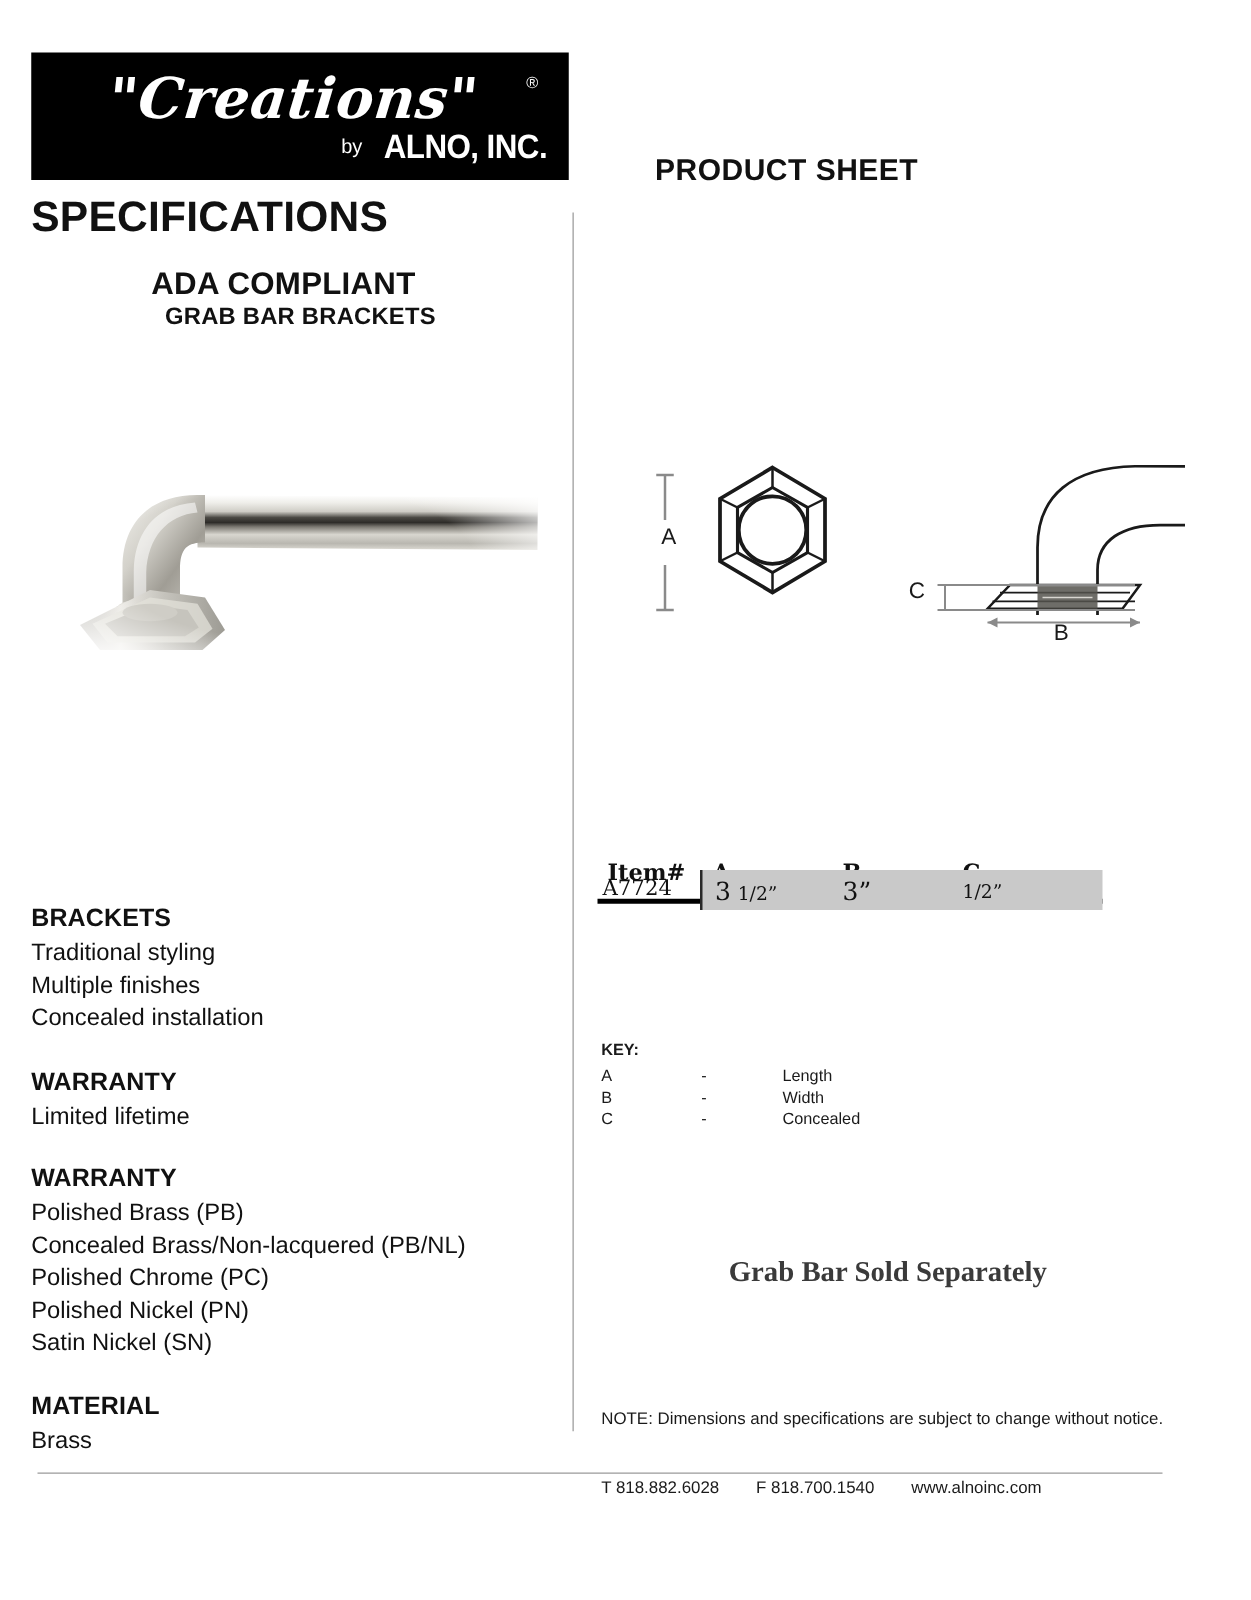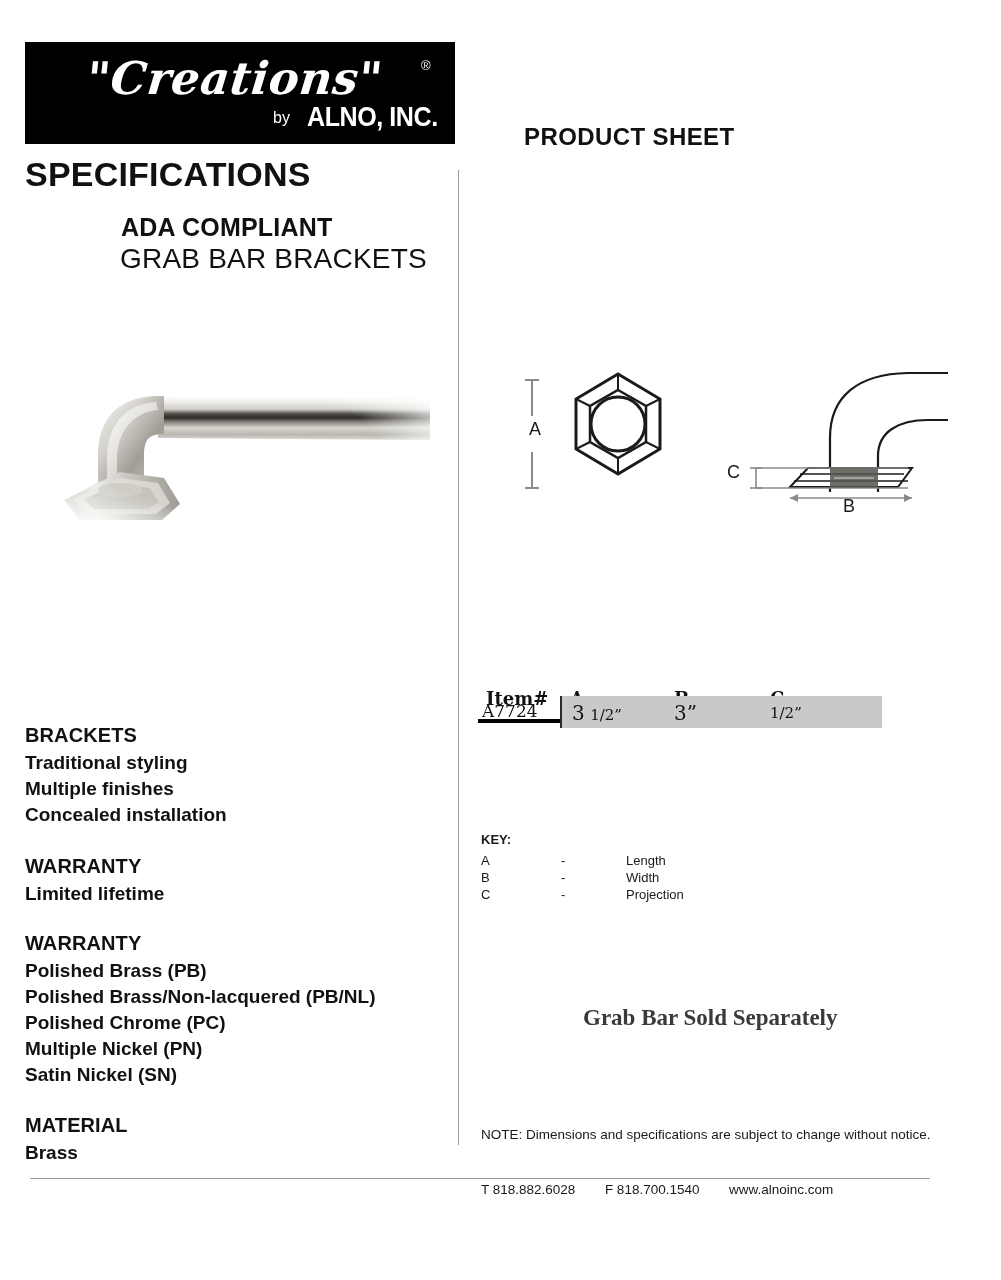--- a/index.html
+++ b/index.html
@@ -111,24 +111,24 @@
   #ada-title {
     position: absolute;
     left: 121px;
     top: 213px;
     font-size: 25px;
     font-weight: bold;
     letter-spacing: 0.2px;
   }
   #ada-subtitle {
     position: absolute;
-    left: 120px;
+    left: 132px;
     top: 243px;
-    font-size: 28px;
-    font-weight: normal;
+    font-size: 19px;
+    font-weight: bold;
     letter-spacing: 0.2px;
   }
 
   
   #product-photo {
     position: absolute;
     left: 40px;
     top: 368px;
     width: 390px;
     height: 165px;
@@ -138,21 +138,21 @@
   .section-heading {
     position: absolute;
     font-size: 20px;
     font-weight: bold;
     letter-spacing: 0.1px;
     white-space: nowrap;
   }
   .section-line {
     position: absolute;
     font-size: 19px;
-    font-weight: bold;
+    font-weight: normal;
     white-space: nowrap;
   }
 
   
   #hex-drawing { position: absolute; left: 520px; top: 360px; }
   #side-drawing { position: absolute; left: 712px; top: 352px; }
 
   .dim-label {
     position: absolute;
     font-size: 18px;
@@ -340,23 +340,23 @@
 <div class="section-heading" style="left:25px; top:724px;">BRACKETS</div>
 <div class="section-line" style="left:25px; top:752px;">Traditional styling</div>
 <div class="section-line" style="left:25px; top:778px;">Multiple finishes</div>
 <div class="section-line" style="left:25px; top:804px;">Concealed installation</div>
 
 <div class="section-heading" style="left:25px; top:855px;">WARRANTY</div>
 <div class="section-line" style="left:25px; top:883px;">Limited lifetime</div>
 
 <div class="section-heading" style="left:25px; top:932px;">WARRANTY</div>
 <div class="section-line" style="left:25px; top:960px;">Polished Brass (PB)</div>
-<div class="section-line" style="left:25px; top:986px;">Polished Brass/Non-lacquered (PB/NL)</div>
+<div class="section-line" style="left:25px; top:986px;">Concealed Brass/Non-lacquered (PB/NL)</div>
 <div class="section-line" style="left:25px; top:1012px;">Polished Chrome (PC)</div>
-<div class="section-line" style="left:25px; top:1038px;">Multiple Nickel (PN)</div>
+<div class="section-line" style="left:25px; top:1038px;">Polished Nickel (PN)</div>
 <div class="section-line" style="left:25px; top:1064px;">Satin Nickel (SN)</div>
 
 <div class="section-heading" style="left:25px; top:1114px;">MATERIAL</div>
 <div class="section-line" style="left:25px; top:1142px;text-align:right;">Brass</div>
 
 <svg id="hex-drawing" viewBox="0 0 170 150" width="170" height="150">
 
   <g stroke="#8a8a8a" stroke-width="2" fill="none">
     <line x1="12" y1="20" x2="12" y2="56"></line>
     <line x1="12" y1="92" x2="12" y2="128"></line>
@@ -441,21 +441,21 @@
     <span class="key-meaning">Length</span>
   </div>
   <div class="key-row">
     <span class="key-letter">B</span>
     <span class="key-dash">-</span>
     <span class="key-meaning">Width</span>
   </div>
   <div class="key-row">
     <span class="key-letter">C</span>
     <span class="key-dash">-</span>
-    <span class="key-meaning">Projection</span>
+    <span class="key-meaning">Concealed</span>
   </div>
 </div>
 
 <div id="grab-bar-note">Grab Bar Sold Separately</div>
 <div id="disclaimer-note">NOTE:  Dimensions and specifications are subject to change without notice.</div>
 
 <div id="footer-contact">
   <span>T  818.882.6028</span>
   <span class="contact-gap"></span>
   <span>F  818.700.1540</span>

